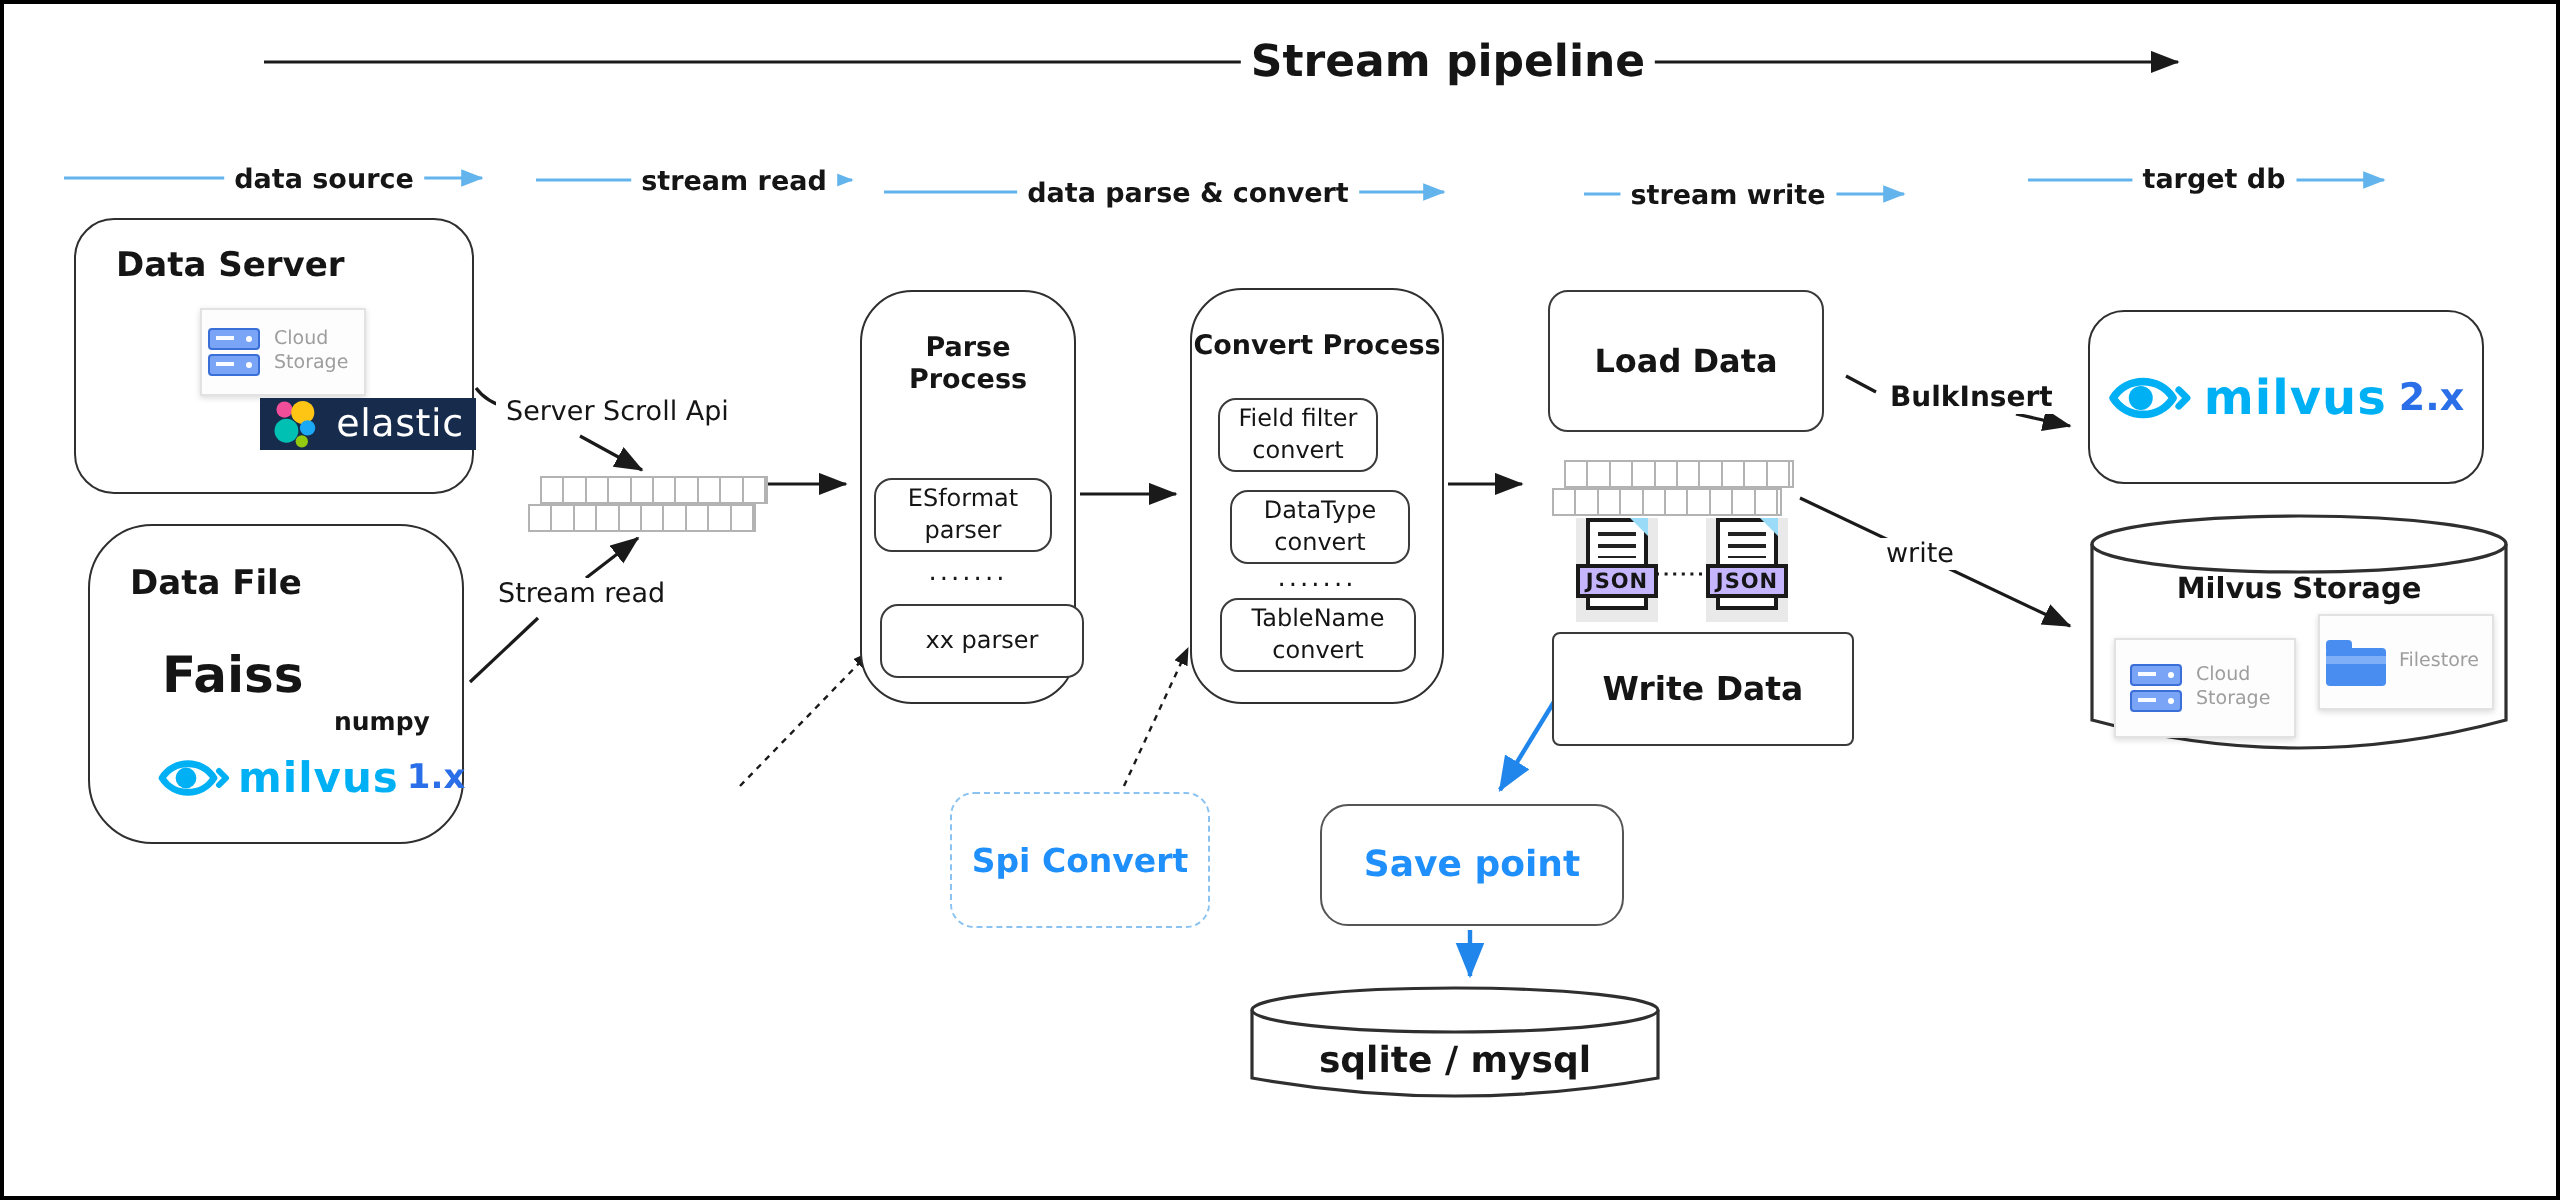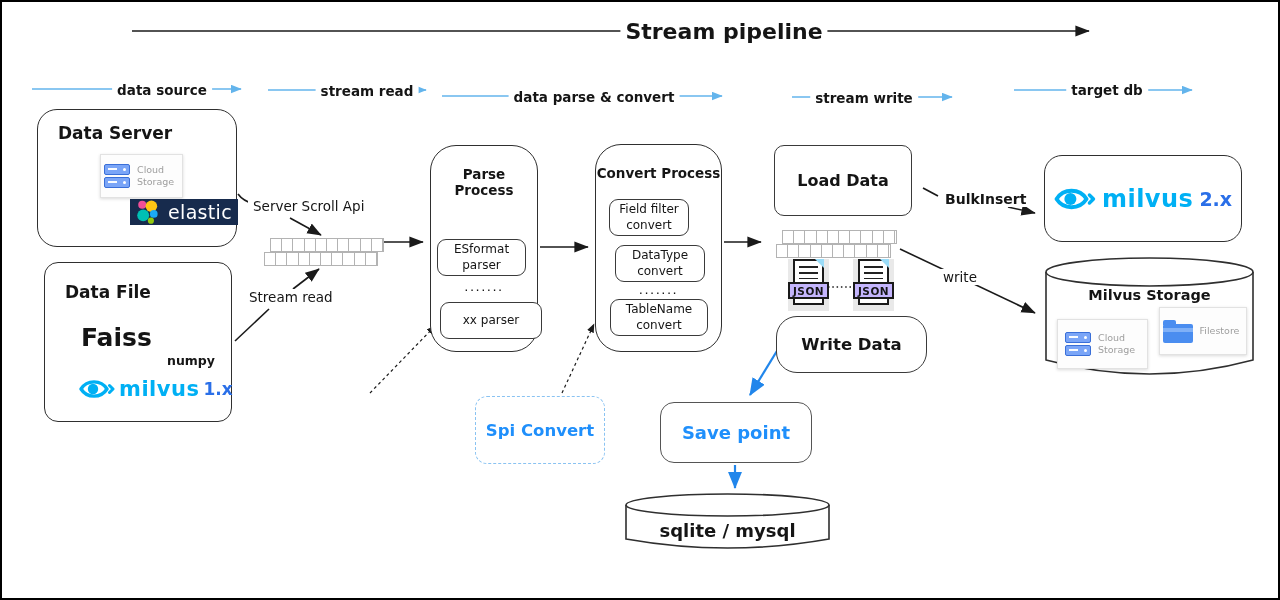--- a/index.html
+++ b/index.html
@@ -131,21 +131,21 @@
         <circle cx="6.5" cy="6" r="4.2" fill="#f04e98"></circle>
         <circle cx="16" cy="7.5" r="6" fill="#fec514"></circle>
         <circle cx="7.5" cy="17" r="6.2" fill="#00bfb3"></circle>
         <circle cx="18.5" cy="15.5" r="4" fill="#1ba9f5"></circle>
         <circle cx="15.5" cy="22.5" r="3.2" fill="#93c90e"></circle>
       </svg>
       <span class="etext">elastic</span>
     </div>
   </div>
 
-  <div class="node big" style="left:42px;top:260px;width:188px;height:160px;border-radius:14px;text-decoration:underline;">
+  <div class="node big" style="left:42px;top:260px;width:188px;height:160px;border-radius:32px;text-decoration:underline;">
     <div class="h" style="position:absolute;left:20px;top:19px;font-size:17px;">Data File</div>
     <div class="h" style="position:absolute;left:36px;top:60px;font-size:25px;">Faiss</div>
     <div style="position:absolute;left:122px;top:90px;font-size:12.5px;font-weight:600;">numpy</div>
     <div class="mrow" style="position:absolute;left:34px;top:113px;">
       <svg width="36" height="26" viewBox="0 0 36 26">
         <path d="M2,13 C8,3.5 22,3.5 28,13 C22,22.5 8,22.5 2,13 Z" fill="none" stroke="#00b0f4" stroke-width="3.4" stroke-linejoin="round"></path>
         <circle cx="14" cy="13" r="5.2" fill="#00b0f4"></circle>
         <path d="M30.5,9.5 L34,13 L30.5,16.5" fill="none" stroke="#00b0f4" stroke-width="3" stroke-linecap="round" stroke-linejoin="round"></path>
       </svg>
       <span class="mtext" style="font-size:21px;">milvus</span>
@@ -184,21 +184,21 @@
 
   <div class="json-icon" style="left:786px;top:257px;">
     <div class="json-doc"></div>
     <div class="json-banner">JSON</div>
   </div>
   <div class="json-icon" style="left:851px;top:257px;">
     <div class="json-doc"></div>
     <div class="json-banner">JSON</div>
   </div>
 
-  <div class="node flexc" style="left:774px;top:314px;width:151px;height:57px;background:#fff;border:1.5px solid #3a3a3a;border-radius:21px;font-size:16.5px;font-weight:600;">
+  <div class="node flexc" style="left:774px;top:314px;width:151px;height:57px;background:#fff;border:1.5px solid #3a3a3a;border-radius:4px;font-size:16.5px;font-weight:600;">
     <span>Write Data</span>
   </div>
 
   <div class="node flexc" style="left:658px;top:400px;width:152px;height:61px;background:#fff;border:1.5px solid #555;border-radius:14px;font-size:18px;font-weight:600;color:#1f8ffb;">
     <span>Save point</span>
   </div>
 
   <div class="spi" style="left:473px;top:394px;width:130px;height:68px;">
     <span>Spi Convert</span>
   </div>

